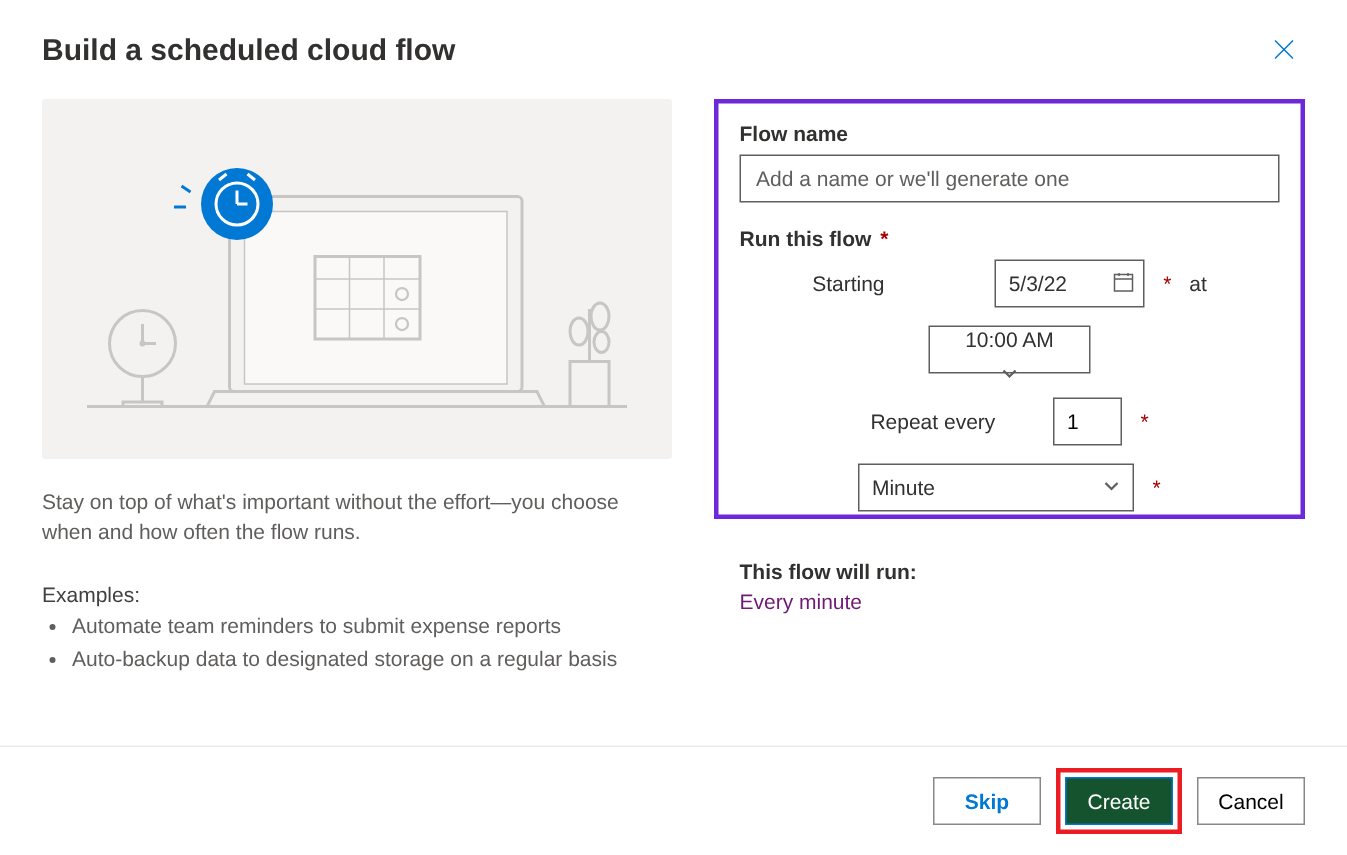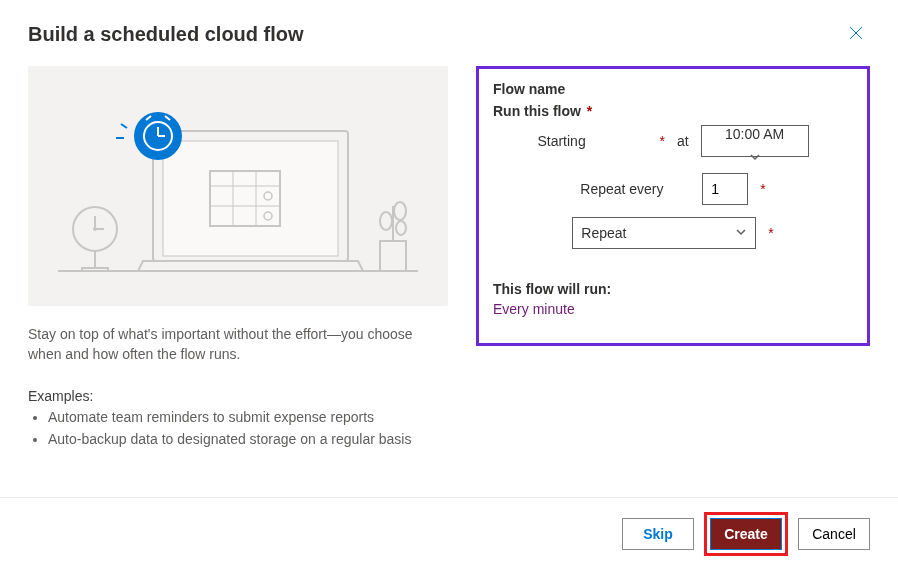--- a/index.html
+++ b/index.html
@@ -148,24 +148,24 @@
       background: #fff;
       min-width: 72px;
     }
     .btn-link {
       border: 1px solid #8a8886;
       background: #fff;
       color: #0078d4;
       font-weight: 600;
     }
     .btn-primary {
-      background: #7f1d1d;
+      background: #14532d;
       color: #fff;
       border: 1px solid #0078d4;
-      font-weight: 700;
+      font-weight: 400;
     }
     .create-wrap {
       border: 3px solid #eb1c24;
       padding: 3px;
       display: inline-flex;
     }
   </style>
 </head>
 <body>
 
@@ -228,43 +228,55 @@
     <div class="examples-heading">Examples:</div>
     <ul class="examples-list">
       <li>Automate team reminders to submit expense reports</li>
       <li>Auto-backup data to designated storage on a regular basis</li>
     </ul>
   </div>
 
   <div class="right-col">
     <div class="form-panel">
       <label class="form-label"><span>Flow name</span></label>
+      <input class="text-input" type="text" placeholder="Add a name or we'll generate one" style="">
 
       <label class="form-label"><span>Run this flow</span> <span class="required">*</span></label>
 
       <div class="form-row">
         <span class="row-label">Starting</span>
+        <div class="date-input">
+          <span>5/3/22</span>
+          <span class="calendar-icon">
+            <svg viewBox="0 0 14 14" fill="none" stroke="currentColor" stroke-width="1">
+                <rect x="1" y="2" width="12" height="11"></rect>
+                <line x1="1" y1="5" x2="13" y2="5"></line>
+                <line x1="4" y1="1" x2="4" y2="3"></line>
+                <line x1="10" y1="1" x2="10" y2="3"></line>
+              </svg>
+          </span>
+        </div>
         <span class="asterisk-after">*</span>
         <span class="at-label">at</span>
         <div class="time-input">
           <span>10:00 AM</span>
           <span class="chevron">
             <svg viewBox="0 0 12 12" fill="none" stroke="currentColor" stroke-width="1.5">
                 <path d="M2 4 L6 8 L10 4"></path>
               </svg>
           </span>
         </div>
       </div>
 
       <div class="form-row" style="margin-bottom:20px;">
         <span class="row-label">Repeat every</span>
         <input class="num-input" value="1" style="">
         <span class="asterisk-after">*</span>
         <div class="unit-select">
-          <span>Repeat</span>
+          <span>Minute</span>
           <span class="chevron">
             <svg viewBox="0 0 12 12" fill="none" stroke="currentColor" stroke-width="1.5">
                 <path d="M2 4 L6 8 L10 4"></path>
               </svg>
           </span>
         </div>
         <span class="asterisk-after">*</span>
       </div>
 
       <div class="summary-label">This flow will run:</div>

